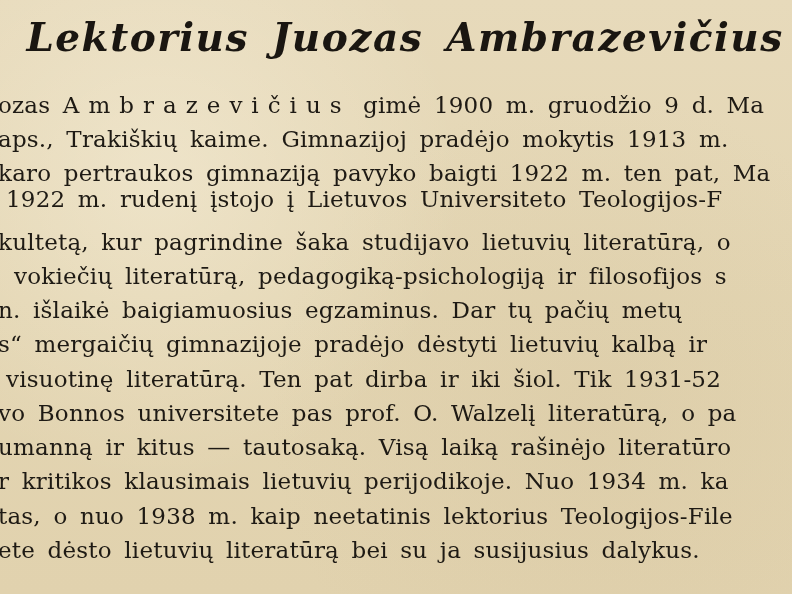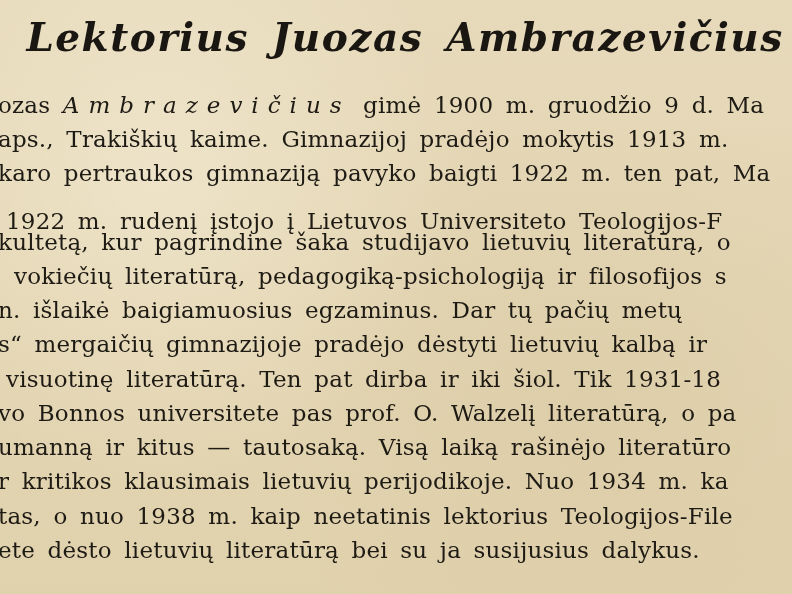--- a/index.html
+++ b/index.html
@@ -51,38 +51,37 @@
       white-space: nowrap;
       font-family: "DejaVu Serif", serif;
       font-size: 23px;
       line-height: 26px;
       color: #1e1a14;
       letter-spacing: 0.2px;
       word-spacing: 5px;
     }
     .spaced {
       letter-spacing: 9px;
-      font-style: italic;
     }
   </style>
 </head>
 <body>
 
 <div class="page">
   <div class="title">Lektorius Juozas Ambrazevičius</div>
 
   <div class="body-text">
     <div class="line" style="top:0px; left:-2px;"><span>ozas </span><span class="spaced">Ambrazevičius</span><span> gimė 1900 m. gruodžio 9 d. Ma</span></div>
     <div class="line" style="top:34px; left:-2px;">aps., Trakiškių kaime. Gimnazijoj pradėjo mokytis 1913 m.</div>
     <div class="line" style="top:68px; left:-2px;">karo pertraukos gimnaziją pavyko baigti 1922 m. ten pat, Ma</div>
-    <div class="line" style="top:116px; left:6px;"> 1922 m. rudenį įstojo į Lietuvos Universiteto Teologijos-F</div>
+    <div class="line" style="top:94px; left:6px;"> 1922 m. rudenį įstojo į Lietuvos Universiteto Teologijos-F</div>
     <div class="line" style="top:137px; left:-2px;">kultetą, kur pagrindine šaka  studijavo lietuvių literatūrą, o</div>
     <div class="line" style="top:171px; left:14px;"> vokiečių literatūrą, pedagogiką-psichologiją ir filosofijos s</div>
     <div class="line" style="top:205px; left:-2px;">n. išlaikė baigiamuosius egzaminus.  Dar tų pačių metų</div>
     <div class="line" style="top:239px; left:-2px;">s“ mergaičių gimnazijoje pradėjo dėstyti lietuvių kalbą ir</div>
-    <div class="line" style="top:274px; left:6px;"> visuotinę literatūrą.  Ten pat dirba ir iki šiol.  Tik 1931-18</div>
+    <div class="line" style="top:274px; left:6px;"> visuotinę literatūrą.  Ten pat dirba ir iki šiol.  Tik 1931-52</div>
     <div class="line" style="top:308px; left:-2px;">vo Bonnos universitete pas prof. O. Walzelį literatūrą, o pa</div>
     <div class="line" style="top:342px; left:-2px;">umanną ir kitus — tautosaką.  Visą laiką rašinėjo literatūro</div>
     <div class="line" style="top:376px; left:-2px;">r kritikos klausimais lietuvių perijodikoje.  Nuo 1934 m. ka</div>
     <div class="line" style="top:411px; left:-2px;">tas, o nuo 1938 m. kaip neetatinis lektorius Teologijos-File</div>
     <div class="line" style="top:445px; left:-2px;">ete dėsto lietuvių literatūrą bei su ja susijusius dalykus.</div>
   </div>
 </div>
 
 </body></html>

